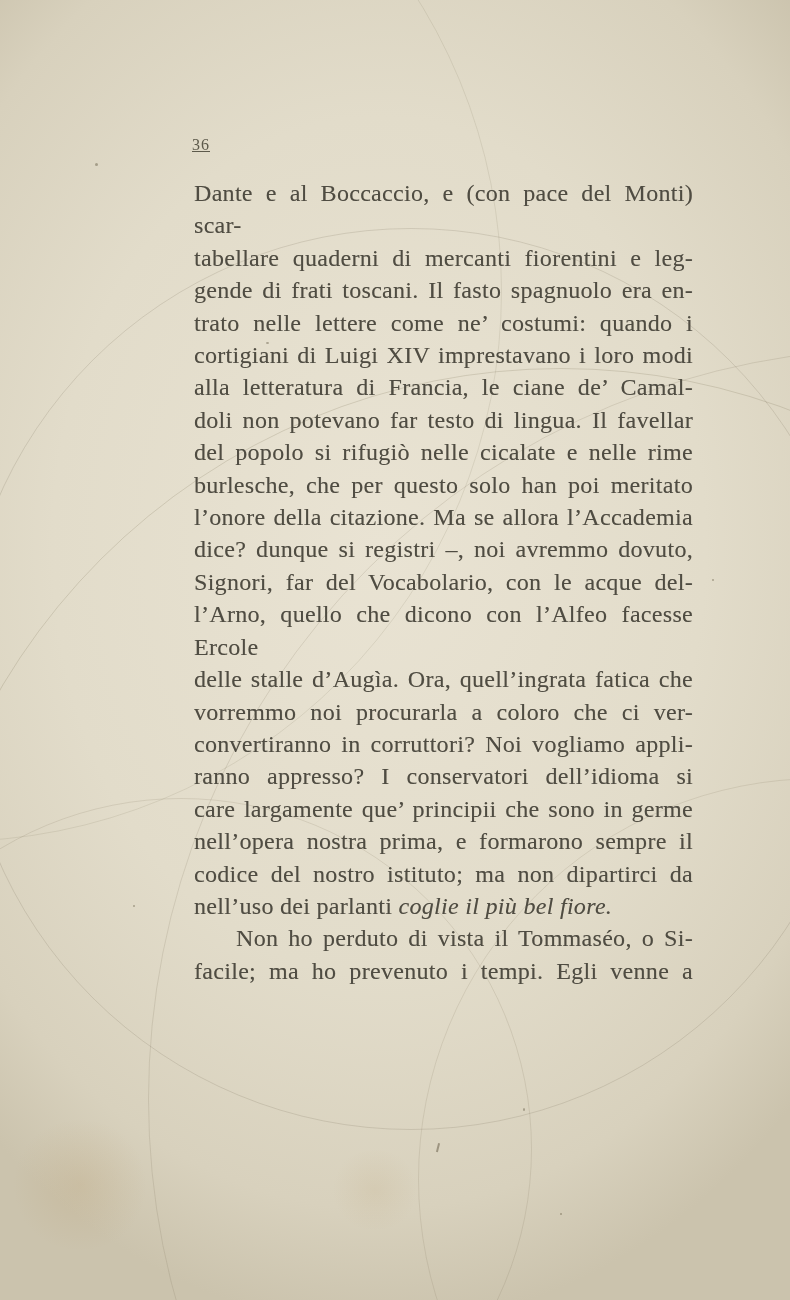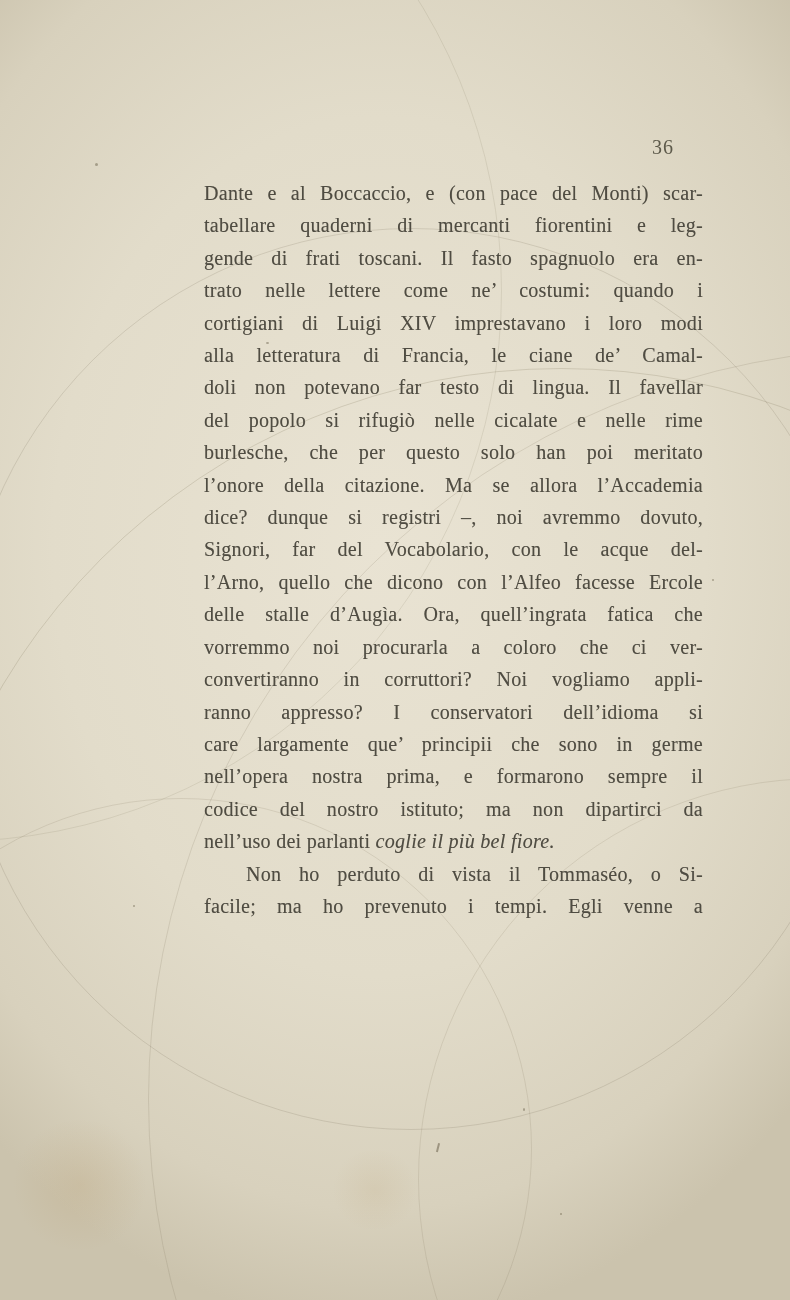--- a/index.html
+++ b/index.html
@@ -31,28 +31,29 @@
   .speck{
     position:absolute;border-radius:50%;
     background:rgba(96,86,64,.45);pointer-events:none;
   }
   .tick{
     position:absolute;width:1.5px;height:9px;
     background:rgba(96,86,64,.5);transform:rotate(14deg);pointer-events:none;
   }
   .pagenum{
     position:absolute;left:192px;top:136px;width:482px;
-    text-align:right;
-    font-size:20px;letter-spacing:1px;
+    text-align:left;
+    font-size:16px;letter-spacing:1px;
     color:#5d5a4b;
+    text-decoration:underline;
   }
   .text-col{
-    position:absolute;left:204px;top:177px;width:499px;
+    position:absolute;left:194px;top:177px;width:499px;
     color:#4f4c42;
-    font-size:20px;line-height:32.4px;letter-spacing:.3px;
+    font-size:24px;line-height:32.4px;letter-spacing:.3px;
     text-shadow:.2px .3px .3px rgba(62,57,45,.30);
   }
   .line{width:100%;}
   .line.just{text-align:justify;text-align-last:justify;text-justify:inter-word;}
   .line.indent{text-indent:42px;}
   .it{font-style:italic;}
 </style>
 </head>
 <body>
 

